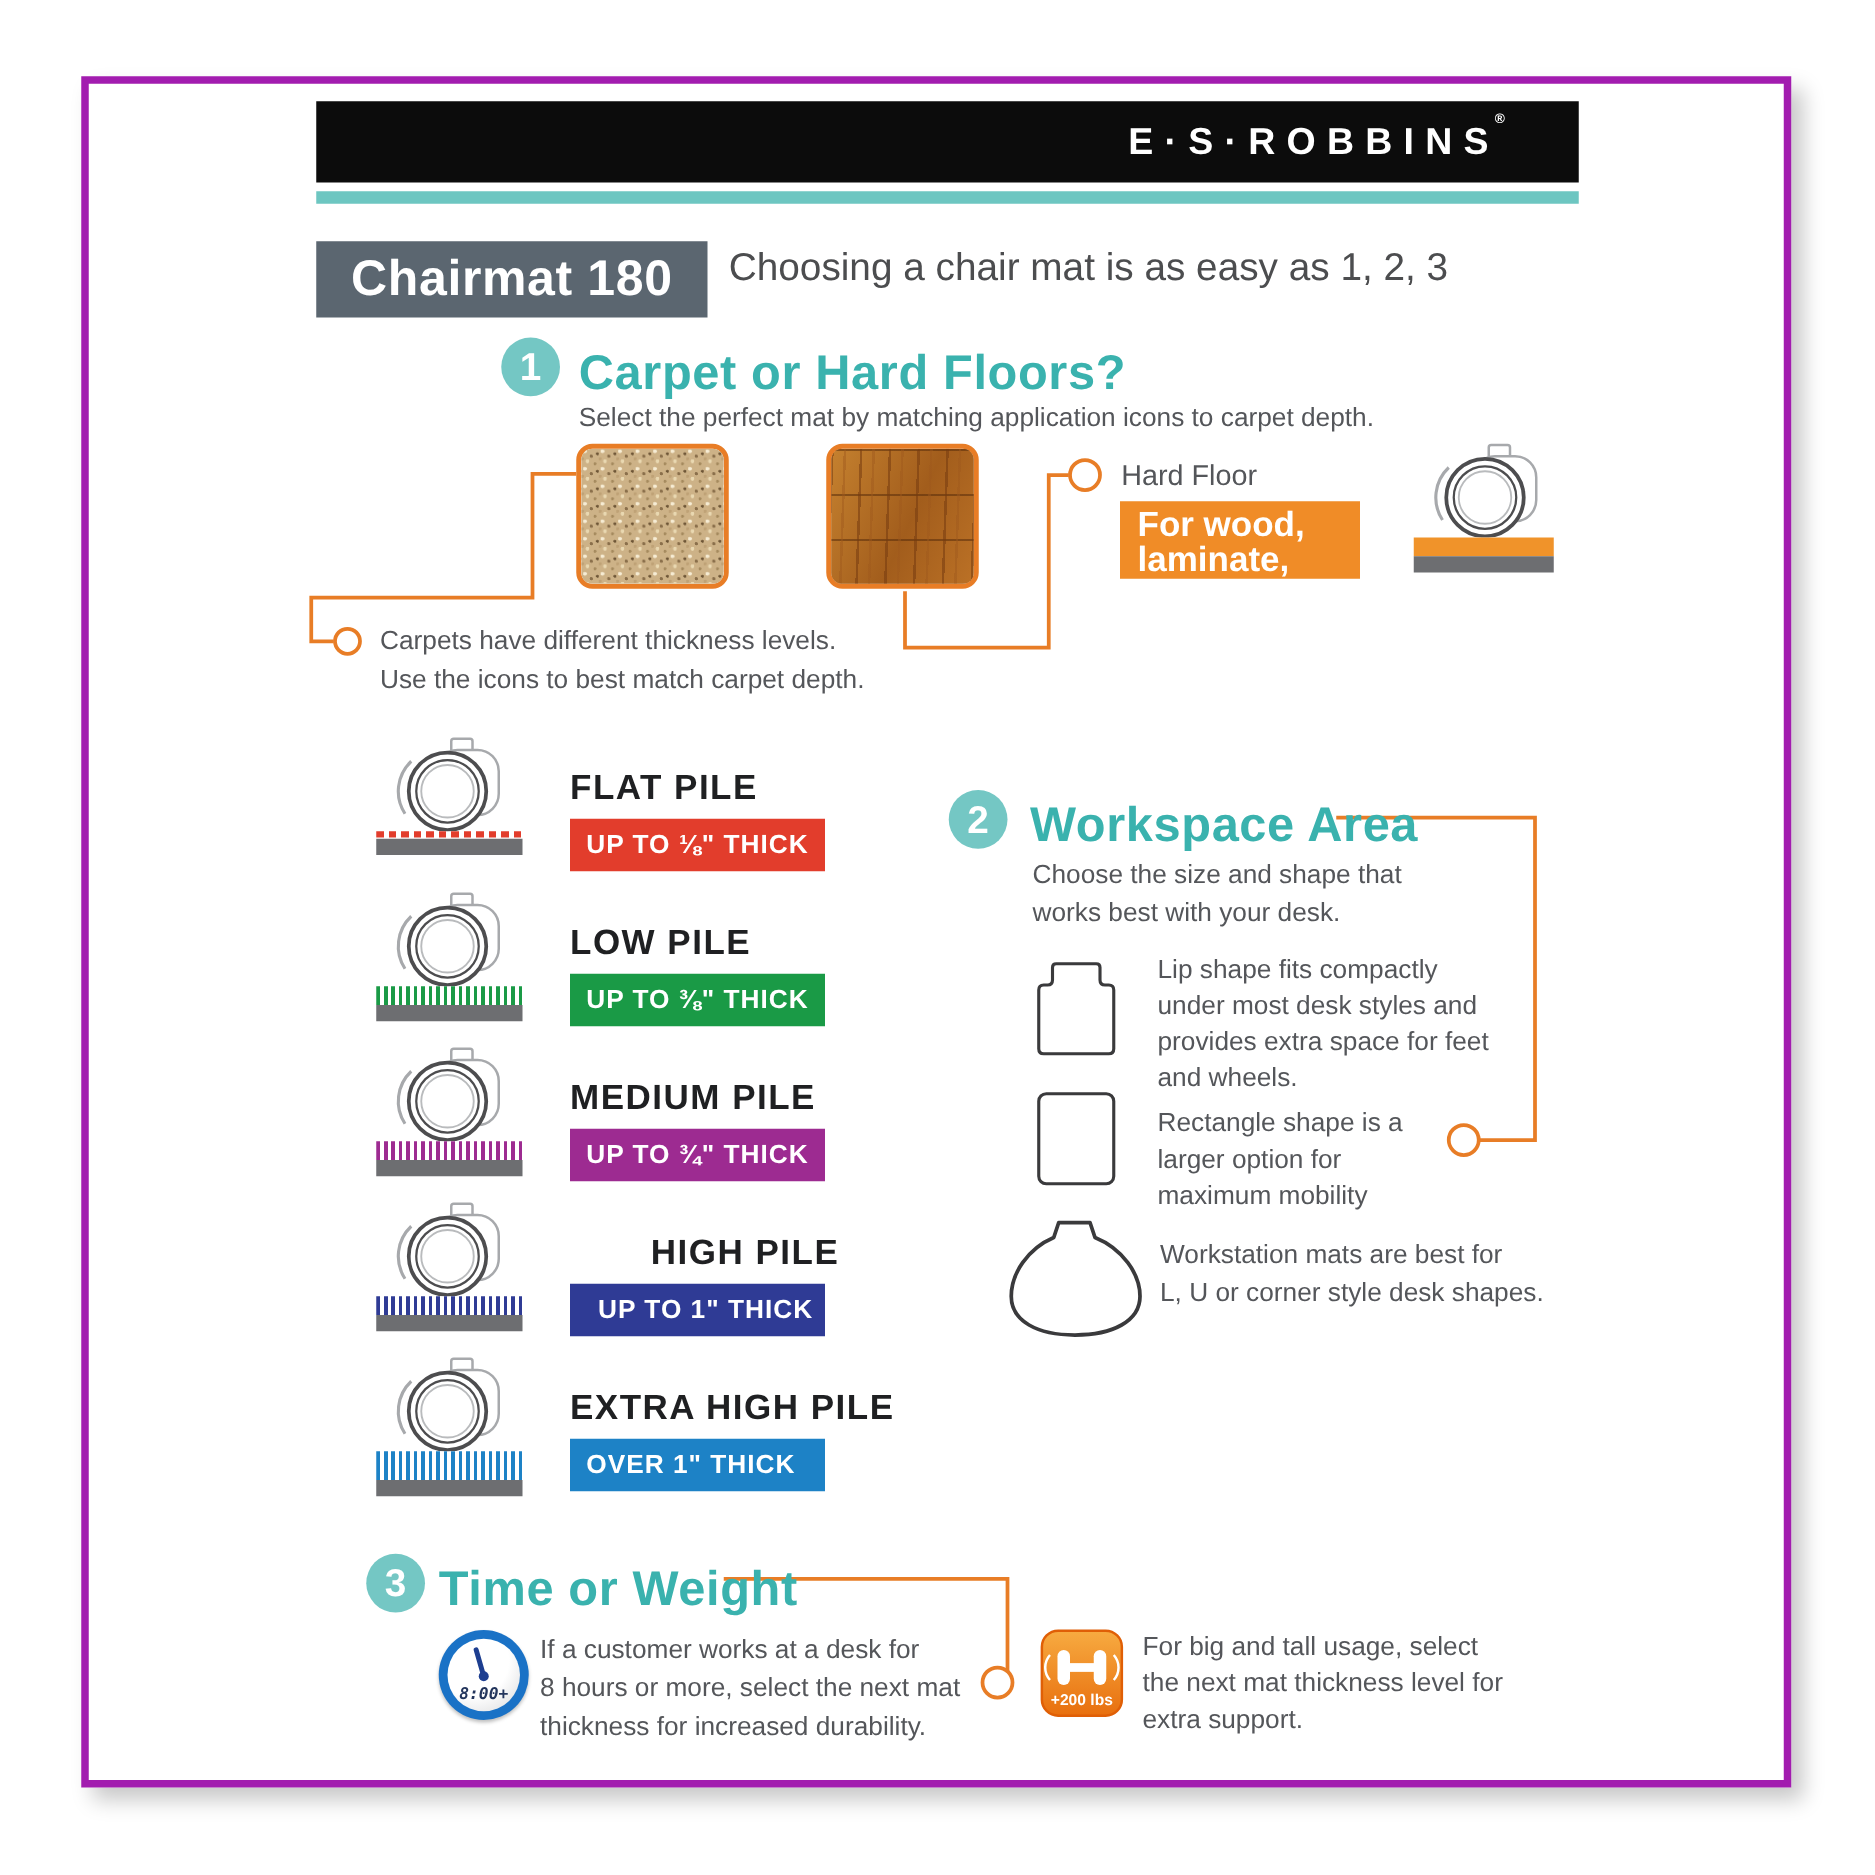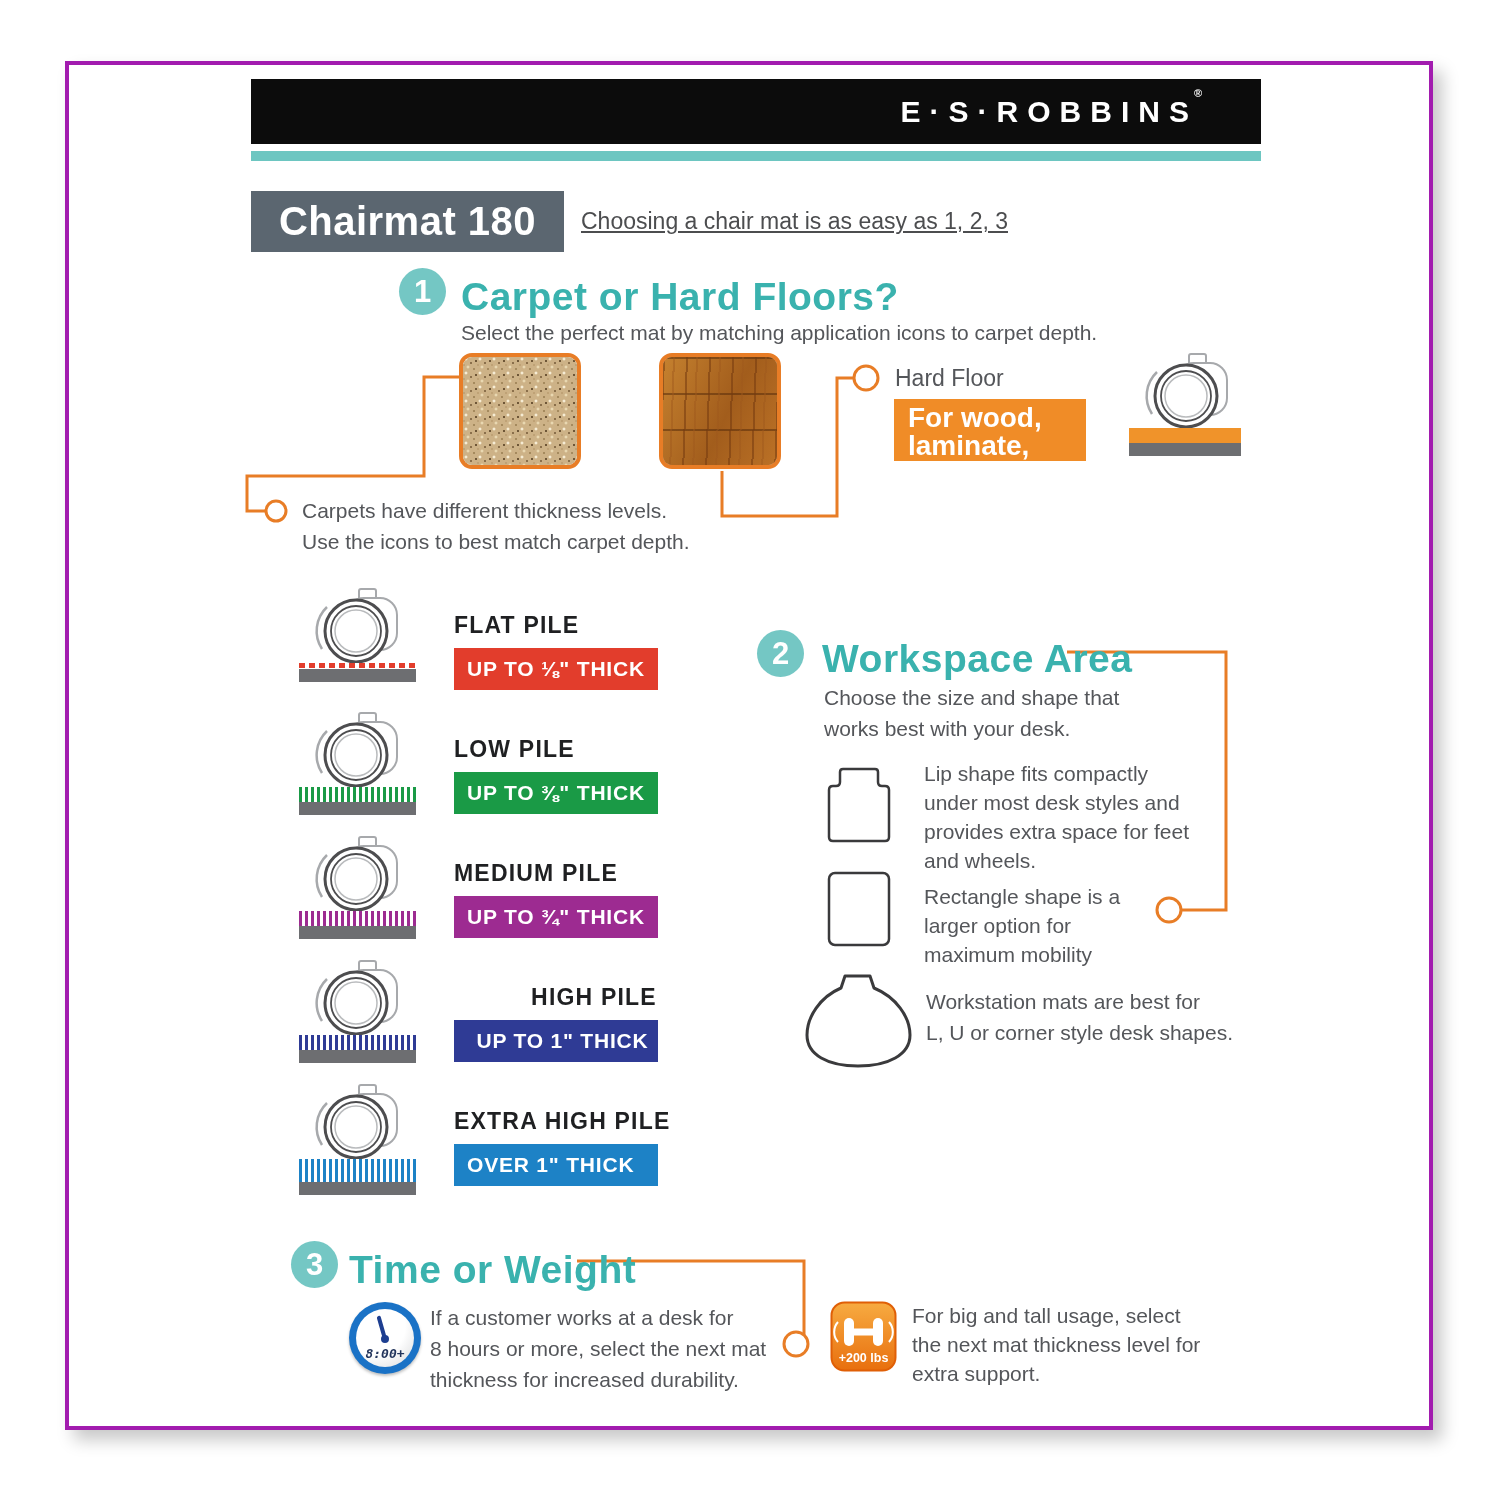--- a/index.html
+++ b/index.html
@@ -1,35 +1,35 @@
 <!DOCTYPE html>
 <html style="--teal-heading: #3ab2ae; --teal-circle: #74c7c4; --teal-stripe: #6dc6c1; --orange: #e87d26; --orange-box: #f08c27; --orange-floor: #f0932a; --slate: #5b6670; --ink: #54565a; --bar-gray: #6d6e71; --logo-black: #0c0c0c;"><head>
 <meta charset="utf-8">
 <style>
   * { margin:0; padding:0; box-sizing:border-box; }
   html,body { background:#ffffff; }
   body { font-family:"Liberation Sans","DejaVu Sans",sans-serif; color:var(--ink,#54565a); }
   .canvas { position:relative; width:1500px; height:1500px; background:#fff; overflow:hidden; }
   .sheet {
     position:absolute; left:65px; top:61px; width:1368px; height:1369px;
-    background:#fff; border:4px solid #a21caf;
+    background:#fff; border:6px solid #a21caf;
     box-shadow:9px 10px 16px rgba(0,0,0,.22);
   }
   .connectors { position:absolute; left:0; top:0; width:1368px; height:1369px; pointer-events:none; }
 
   
   .logo-bar { position:absolute; left:182px; top:14px; width:1010px; height:65px; background:var(--logo-black,#0c0c0c);
               display:flex; align-items:center; justify-content:flex-end; padding-right:46px; }
   .logo-text { color:#fff; font-size:30px; font-weight:700; letter-spacing:9px; white-space:nowrap; }
   .logo-reg { color:#fff; font-size:11px; vertical-align:top; position:relative; top:-8px; left:-4px; }
   .teal-stripe { position:absolute; left:182px; top:86px; width:1010px; height:10px; background:var(--teal-stripe,#6dc6c1); }
   .title-box { position:absolute; left:182px; top:126px; width:313px; height:61px; background:var(--slate,#5b6670);
                display:flex; align-items:center; justify-content:center; }
   .title-box span { color:#fff; font-size:40px; font-weight:700; letter-spacing:.5px; }
-  .subtitle { position:absolute; left:512px; top:143px; font-size:23px; color:#4c4d4f;text-decoration:underline; }
+  .subtitle { position:absolute; left:512px; top:129px; font-size:31px; color:#4c4d4f; }
 
   
   .step-circle { position:absolute; width:47px; height:47px; border-radius:50%; background:var(--teal-circle,#74c7c4);
                  display:flex; align-items:center; justify-content:center; color:#fff; font-size:31px; font-weight:700; }
   .step-heading { position:absolute; color:var(--teal-heading,#3ab2ae); font-size:39px; font-weight:700; letter-spacing:.5px; white-space:nowrap; }
   .body-text { font-size:21px; line-height:31px; color:var(--ink,#54565a); }
 
   
   .swatch { position:absolute; width:122px; height:116px; border:4px solid var(--orange,#e87d26); border-radius:13px; overflow:hidden; }
   .swatch-carpet-fill { width:100%; height:100%;
@@ -60,21 +60,21 @@
   
   .pile-row { position:absolute; left:230px; width:460px; height:110px; }
   .caster { position:absolute; left:0; top:0; width:117px; height:76px; }
   .stack { position:absolute; left:0; top:76px; width:117px; }
   .texture { width:100%; }
   .t-flat    { height:5px;  margin-bottom:1px; background:repeating-linear-gradient(to right, var(--pile) 0 6px, transparent 6px 10px); }
   .t-bristle { height:15px; background:repeating-linear-gradient(to right, var(--pile) 0 3px, transparent 3px 6px); }
   .t-xhigh   { height:23px; background:repeating-linear-gradient(to right, var(--pile) 0 3px, transparent 3px 6px); }
   .graybar { height:13px; background:var(--bar-gray,#6d6e71); }
   .pile-info { position:absolute; left:155px; top:25px; width:280px; }
-  .pile-name { font-size:23px; font-weight:700; letter-spacing:1.2px; color:#1f2022; margin-bottom:9px; white-space:nowrap; }
+  .pile-name { font-size:28px; font-weight:700; letter-spacing:1.2px; color:#1f2022; margin-bottom:9px; white-space:nowrap; }
   .pile-box { width:204px; height:42px; background:var(--pile); color:#fff; font-size:21px; font-weight:700;
               letter-spacing:.8px; line-height:42px; padding-left:13px; white-space:nowrap; }
 
   
   .hf-caster { position:absolute; left:1060px; top:287px; width:117px; }
   .hf-orange { height:15px; background:var(--orange-floor,#f0932a); }
 
   
   .shape-icon { position:absolute; }
   .shape-text { position:absolute; }

